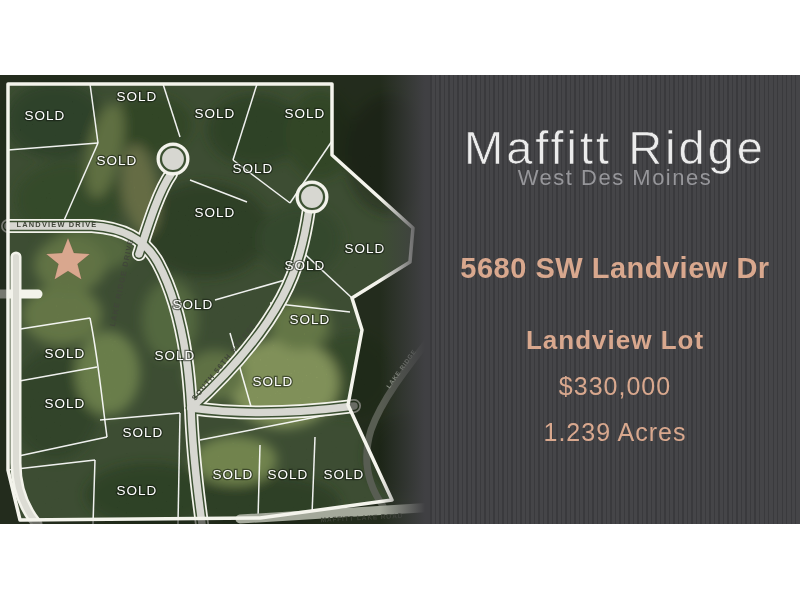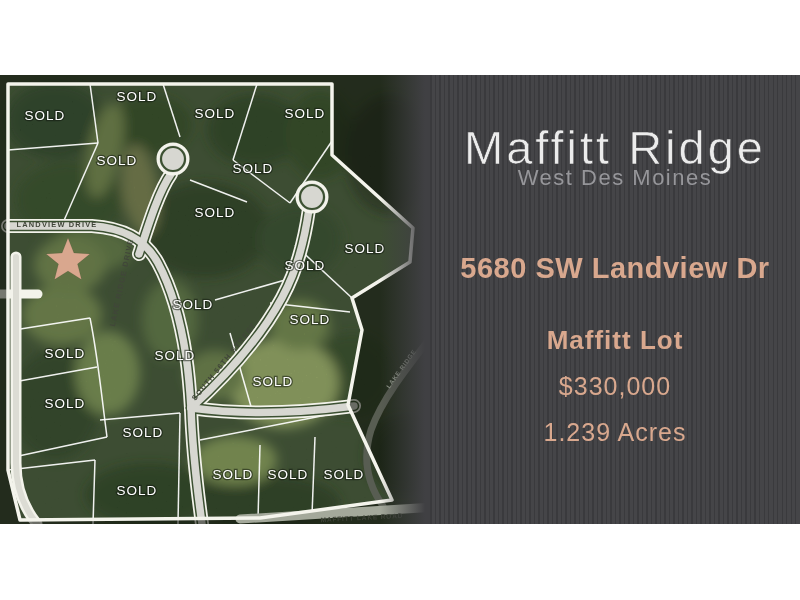--- a/index.html
+++ b/index.html
@@ -194,17 +194,17 @@
         <polygon points="0,-23 5.9,-8.1 21.9,-7.1 9.5,3.1 13.5,18.6 0,10 -13.5,18.6 -9.5,3.1 -21.9,-7.1 -5.9,-8.1" stroke="rgba(0,0,0,0.15)" stroke-width="0.5" fill="#d9a78e"></polygon>
       </g>
     </svg>
   </div>
   <div class="map-fade"></div>
 
   <div class="panel">
     <div class="pline t-title">Maffitt Ridge</div>
     <div class="pline t-sub">West Des Moines</div>
     <div class="pline t-addr">5680 SW Landview Dr</div>
-    <div class="pline t-feat">Maffitt Lot</div>
+    <div class="pline t-feat">Landview Lot</div>
     <div class="pline t-price">$330,000</div>
     <div class="pline t-acres">1.239 Acres</div>
   </div>
 </div>
 
 </body></html>

